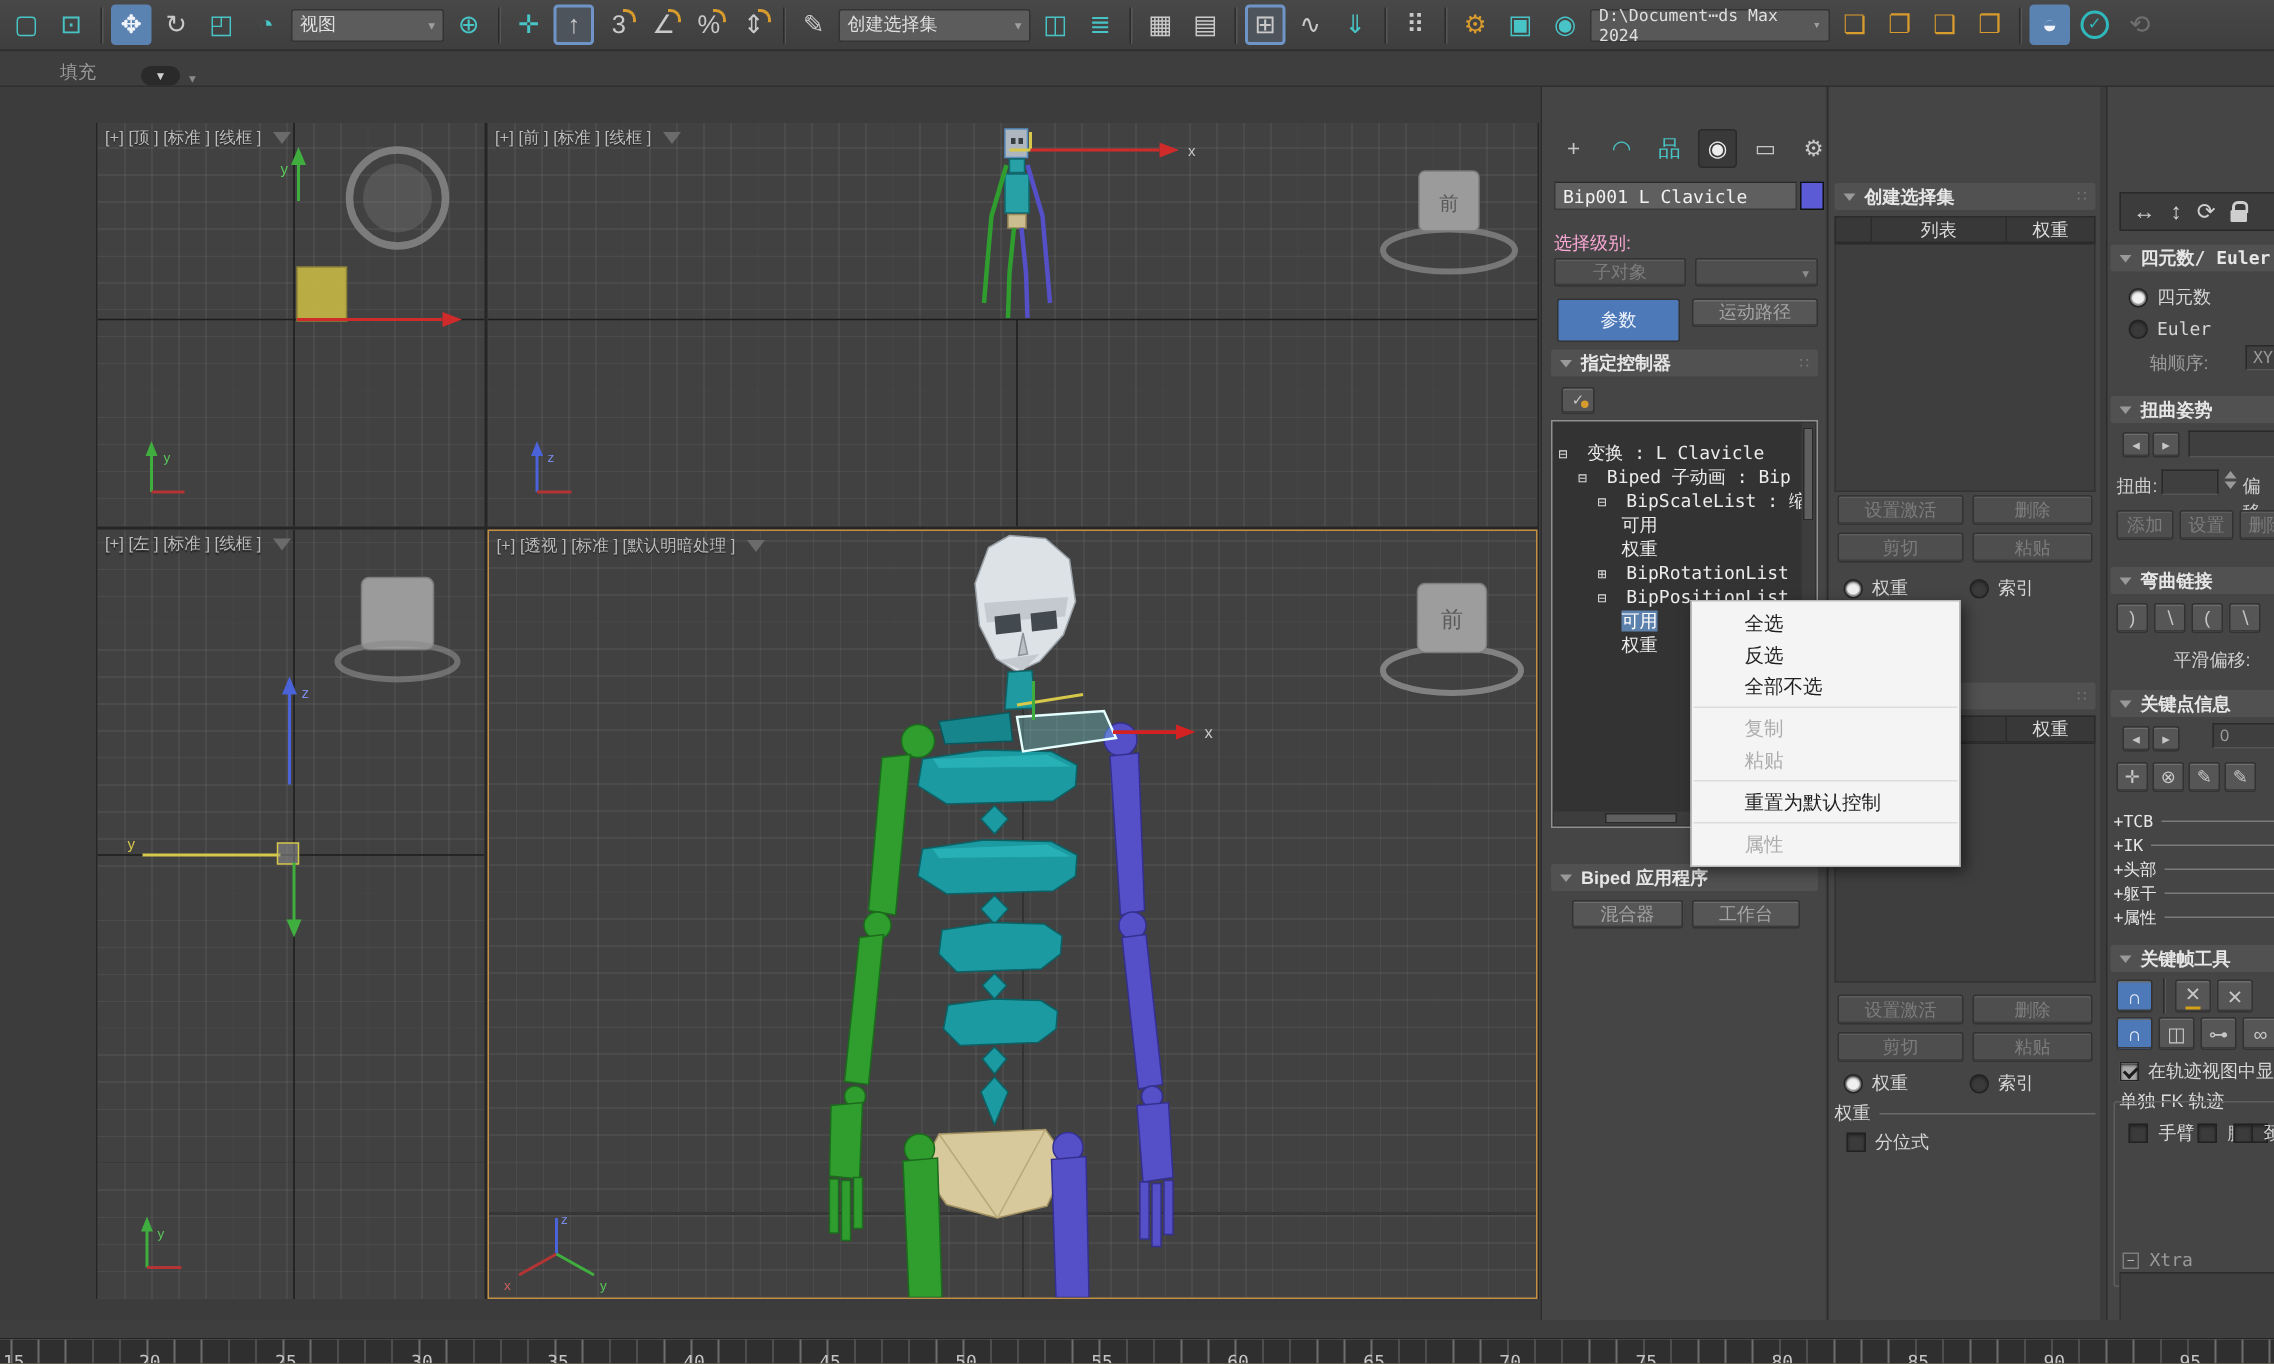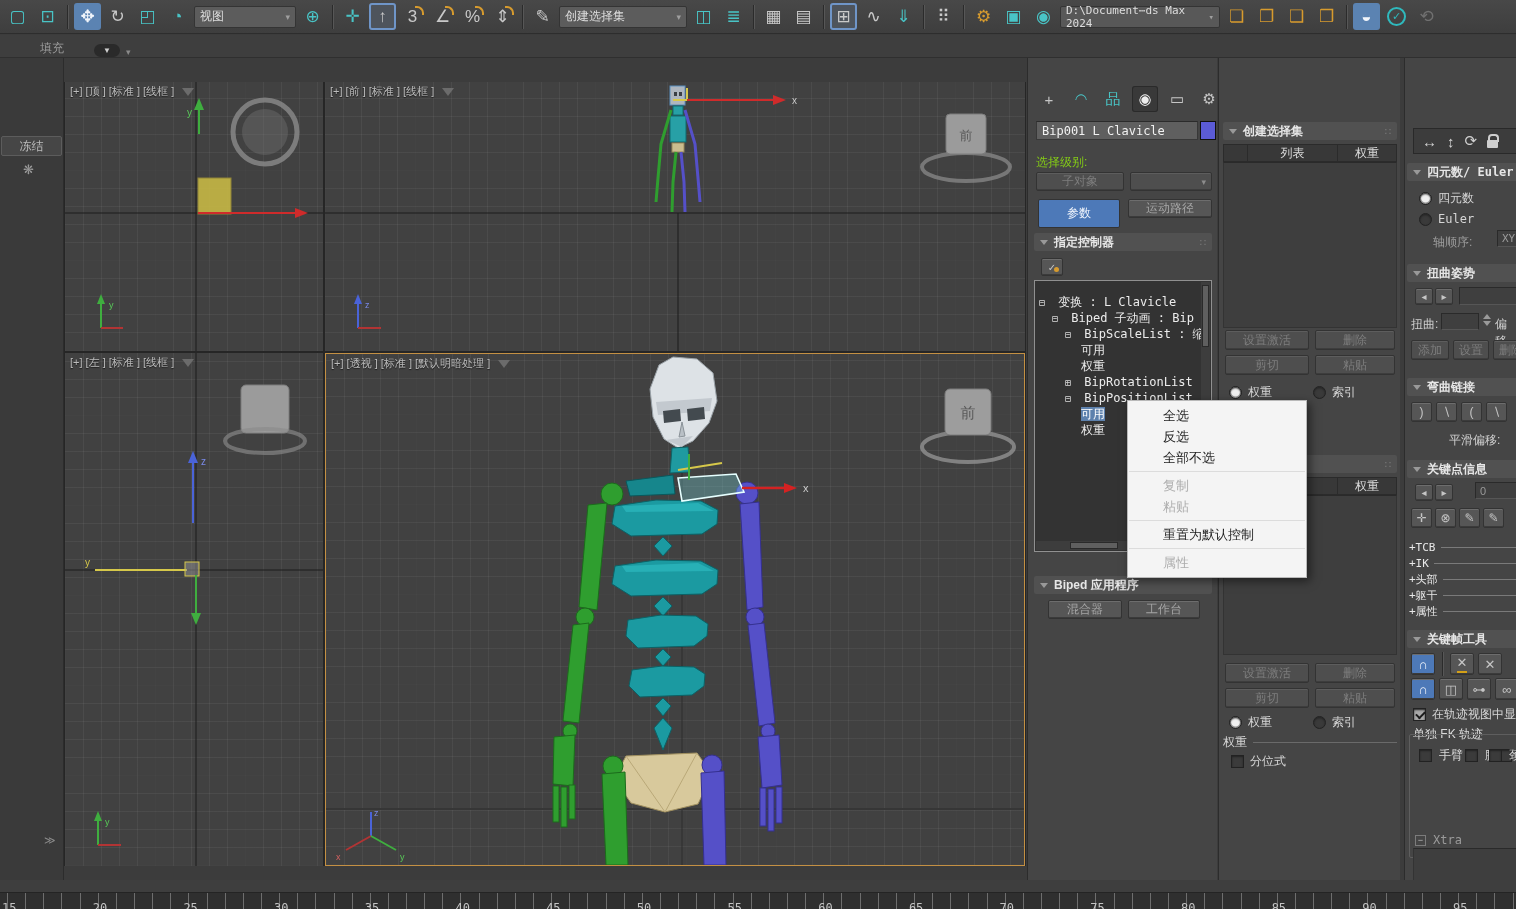--- a/index.html
+++ b/index.html
@@ -298,25 +298,20 @@
         <span class="g">⟲</span>
       </button>
     </div>
 
   <div class="tb2">
     <span class="fill-label">填充</span>
     <span class="fill-pill">▼</span>
     <span class="fill-caret">▾</span>
   </div>
 
-  <div class="left-strip">
-    <div class="freeze-box">冻结</div>
-    <div class="freeze-icon">❋</div>
-    <div class="strip-expand">≫</div>
-  </div>
 
   <div class="vp-wrap">
 
     <div class="vp" id="vp-tl">
       <div class="vp-label">
           <span>[+]  [顶 ]  [标准 ]  [线框 ]</span>
           <span class="funnel"></span>
         </div>
       <svg width="258" height="269">
         <line x1="131" y1="0" x2="131" y2="269" stroke="#1d1d1d"></line>
@@ -494,21 +489,21 @@
         <span class="tab">
           <span>▭</span>
         </span>
 
         <span class="tab">
           <span>⚙</span>
         </span>
       </div>
     <div class="name-field mono">Bip001 L Clavicle</div>
     <div class="swatch"></div>
-    <div class="label" style="left:8px;top:96px;color:#84cc16">选择级别:</div>
+    <div class="label" style="left:8px;top:96px;color:#f9a8d4">选择级别:</div>
     <button class="btn disabled" style="left:8px;top:114px;width:88px;height:19px">子对象</button>
     <button class="btn disabled" style="left:102px;top:114px;width:82px;height:19px">
         <span class="caret">▾</span>
       </button>
     <button class="btn primary" style="left:10px;top:141px;width:82px;height:29px">参数</button>
     <button class="btn" style="left:100px;top:141px;width:84px;height:19px;color:#a5a5a5">运动路径</button>
 
     <div class="rollout" style="left:6px;top:175px;width:178px">
       <span class="arr"></span>
       <span>指定控制器</span>

